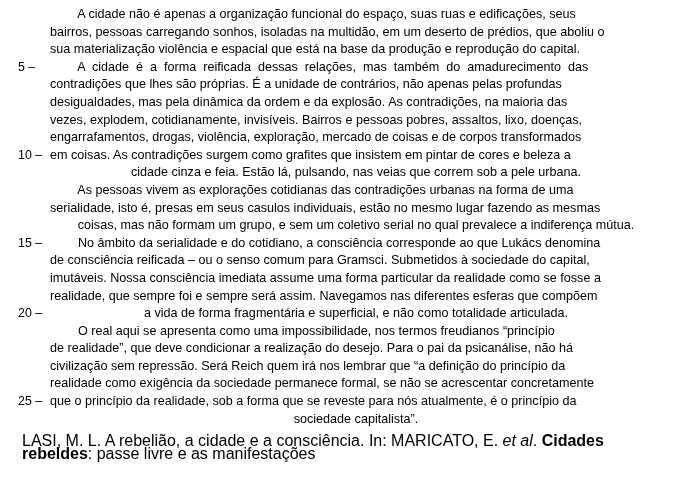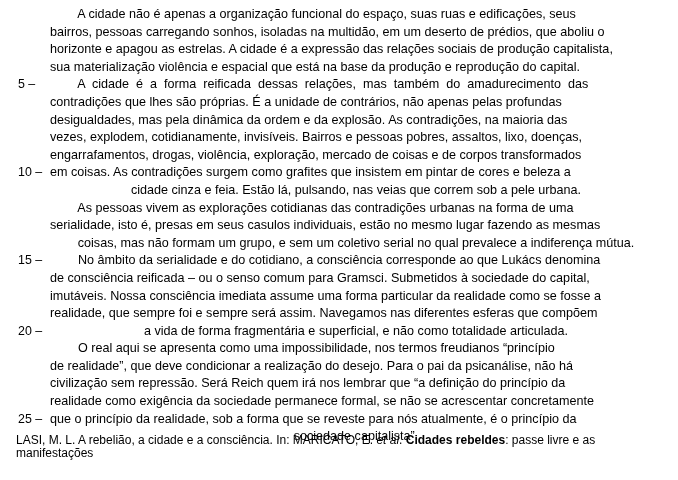--- a/index.html
+++ b/index.html
@@ -45,24 +45,24 @@
     flex: 1;
     text-align: justify;
     white-space: pre;
     font-size: 12.6px;
   }
   .line-text.last {
     text-align: center;
   }
   .source {
     position: absolute;
-    left: 16px;
+    left: 22px;
     right: 16px;
     top: 434px;
-    font-size: 12px;
+    font-size: 16px;
     line-height: 13.4px;
     text-align: left;
   }
   .source b {
     font-weight: bold;
   }
   .source i {
     font-style: italic;
   }
 </style>
@@ -72,24 +72,20 @@
 <div class="page">
 
   <div class="text-block">
     <div class="line-row">
       <span class="gutter"></span>
       <span class="line-text">        A cidade não é apenas a organização funcional do espaço, suas ruas e edificações, seus</span>
     </div>
     <div class="line-row">
       <span class="gutter"></span>
       <span class="line-text">bairros, pessoas carregando sonhos, isoladas na multidão, em um deserto de prédios, que aboliu o</span>
-    </div>
-    <div class="line-row">
-      <span class="gutter"></span>
-      <span class="line-text">horizonte e apagou as estrelas. A cidade é a expressão das relações sociais de produção capitalista,</span>
     </div>
     <div class="line-row">
       <span class="gutter"></span>
       <span class="line-text">sua materialização violência e espacial que está na base da produção e reprodução do capital.</span>
     </div>
     <div class="line-row">
       <span class="gutter">5 –</span>
       <span class="line-text">        A  cidade  é  a  forma  reificada  dessas  relações,  mas  também  do  amadurecimento  das</span>
     </div>
     <div class="line-row">

